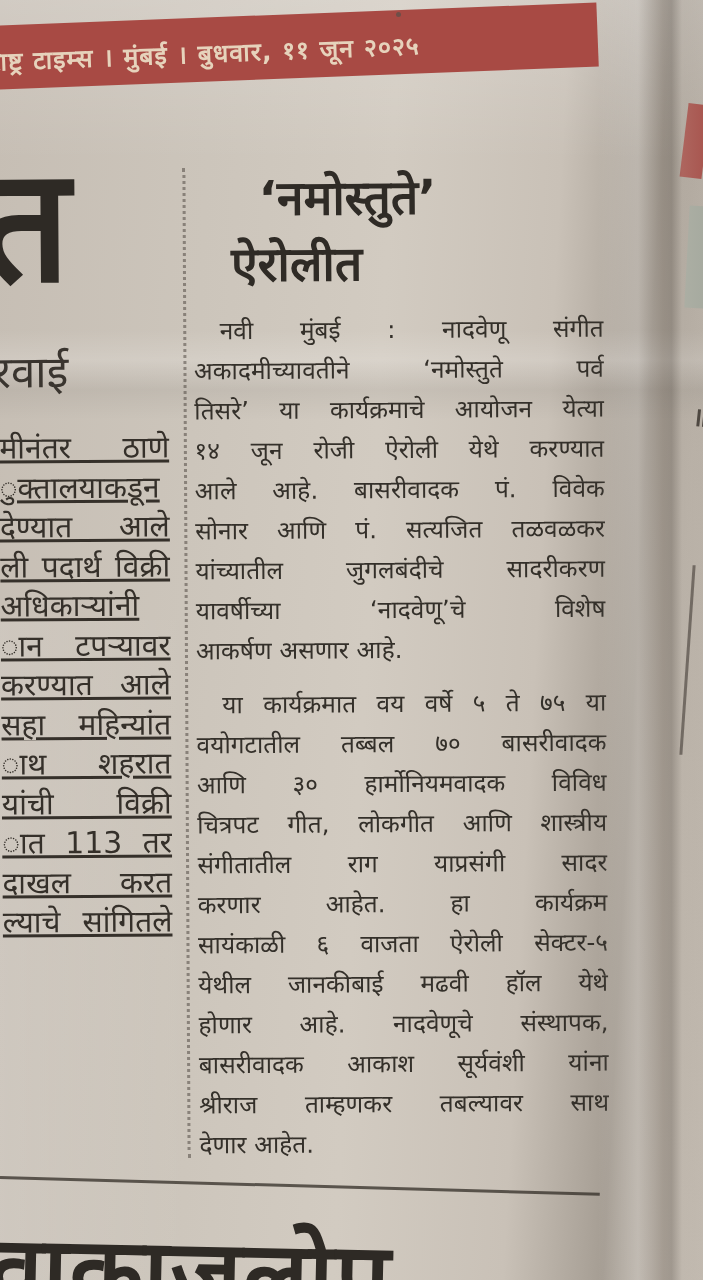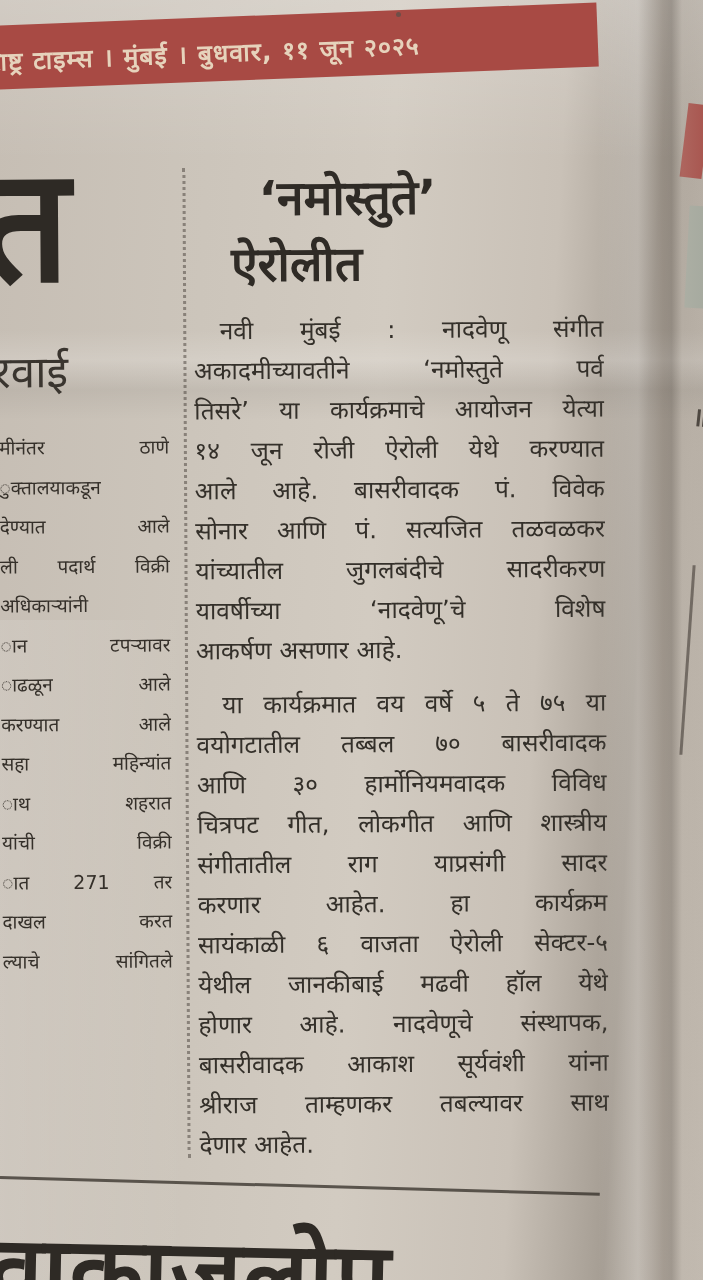--- a/index.html
+++ b/index.html
@@ -37,21 +37,21 @@
   .speck{position:absolute;left:396px;top:12px;width:5px;height:5px;border-radius:50%;background:#55504a;opacity:.7;}
 
   
   .divider{position:absolute;left:185px;top:168px;height:990px;border-left:3px dotted rgba(70,62,55,.50);transform:rotate(-.3deg);}
 
   
   .left-col{position:absolute;left:0;top:150px;width:178px;transform:rotate(-.4deg);}
   .big-letter{font-size:158px;line-height:150px;font-weight:bold;color:#2e2a25;margin-left:-18px;letter-spacing:-6px;}
   .subhead-frag{font-size:44px;color:#3a352f;margin:40px 0 28px -6px;font-weight:500;}
   .left-lines{padding-right:8px;}
-  .left-line{font-size:19px;line-height:39.5px;text-align:justify;text-align-last:justify;color:#35302a;white-space:nowrap;overflow:hidden;direction:rtl;}
+  .left-line{font-size:30px;line-height:39.5px;text-align:justify;text-align-last:justify;color:#35302a;white-space:nowrap;overflow:hidden;direction:rtl;text-decoration:underline;}
   .left-line.j{white-space:normal;direction:ltr;}
 
   
   .article{position:absolute;left:196px;top:164px;width:410px;transform:rotate(-.4deg);}
   .headline{font-weight:600;color:#2f2b26;line-height:66px;}
   .headline .h1{font-size:48px;padding-left:66px;}
   .headline .h2{font-size:48px;padding-left:38px;}
   .para{margin-top:14px;}
   .p-line{font-size:24.5px;line-height:40px;text-align:justify;text-align-last:justify;color:#34302a;overflow:hidden;white-space:nowrap;}
   .p-line.first{padding-left:26px;}
@@ -88,26 +88,25 @@
   <div class="left-col">
     <div class="big-letter">त</div>
     <div class="subhead-frag">रवाई</div>
     <div class="left-lines">
       <div class="left-line j">मीनंतर ठाणे</div>
       <div class="left-line j">ुक्तालयाकडून</div>
       <div class="left-line j">देण्यात आले</div>
       <div class="left-line j">ली पदार्थ विक्री</div>
       <div class="left-line j">अधिकाऱ्यांनी</div>
       <div class="left-line j">ान टपऱ्यावर</div>
-      <div class="left-line j">ाढळून आले</div>
       <div class="left-line j">करण्यात आले</div>
       <div class="left-line j">सहा महिन्यांत</div>
       <div class="left-line j">ाथ शहरात</div>
       <div class="left-line j">यांची विक्री</div>
-      <div class="left-line j">ात 271 तर</div>
+      <div class="left-line j">ात 113 तर</div>
       <div class="left-line j">दाखल करत</div>
       <div class="left-line j">ल्याचे सांगितले</div>
     </div>
   </div>
 
   <div class="article">
     <div class="headline">
       <div class="h1">‘नमोस्तुते’</div>
       <div class="h2">ऐरोलीत</div>
     </div>

